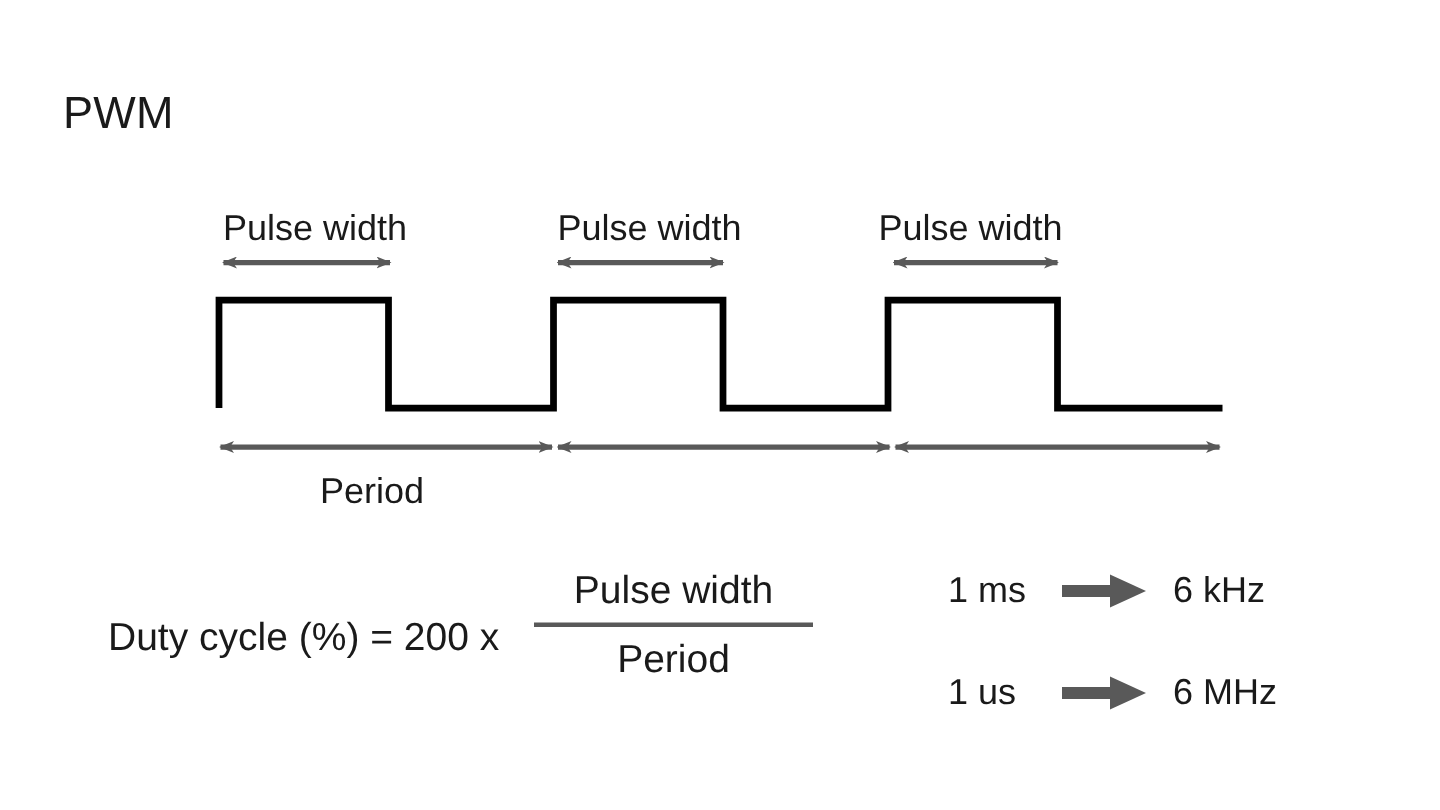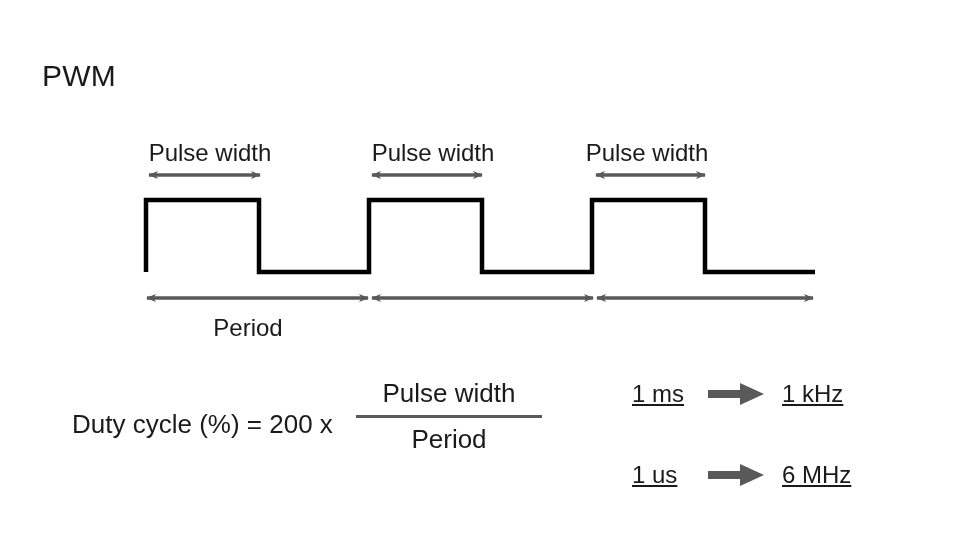--- a/index.html
+++ b/index.html
@@ -88,21 +88,20 @@
     width: 186px;
   }
   .conv-row {
     position: absolute;
     display: flex;
     align-items: center;
     font-size: 24px;
     line-height: 30px;
     color: #1a1a1a;
     white-space: nowrap;
-    text-decoration: underline;
   }
   .conv-from {
     width: 76px;
   }
   .conv-to {
     margin-left: 18px;
   }
   .block-arrow {
     display: inline-block;
     width: 56px;
@@ -168,24 +167,24 @@
     <div class="frac-bar"></div>
     <div class="frac-den">Period</div>
   </div>
 
   <div class="conv-row" style="left:632px;top:379px;">
     <span class="conv-from">1 ms</span>
     <span class="block-arrow">
       <span class="shaft"></span>
         <span class="head"></span>
     </span>
-    <span class="conv-to">1 kHz</span>
+    <span class="conv-to">6 kHz</span>
   </div>
 
-  <div class="conv-row" style="left:632px;top:460px;justify-content:center;">
+  <div class="conv-row" style="left:632px;top:447px;justify-content:center;">
     <span class="conv-from">1 us</span>
     <span class="block-arrow">
       <span class="shaft"></span>
         <span class="head"></span>
     </span>
     <span class="conv-to">6 MHz</span>
   </div>
 
 </div>
 

